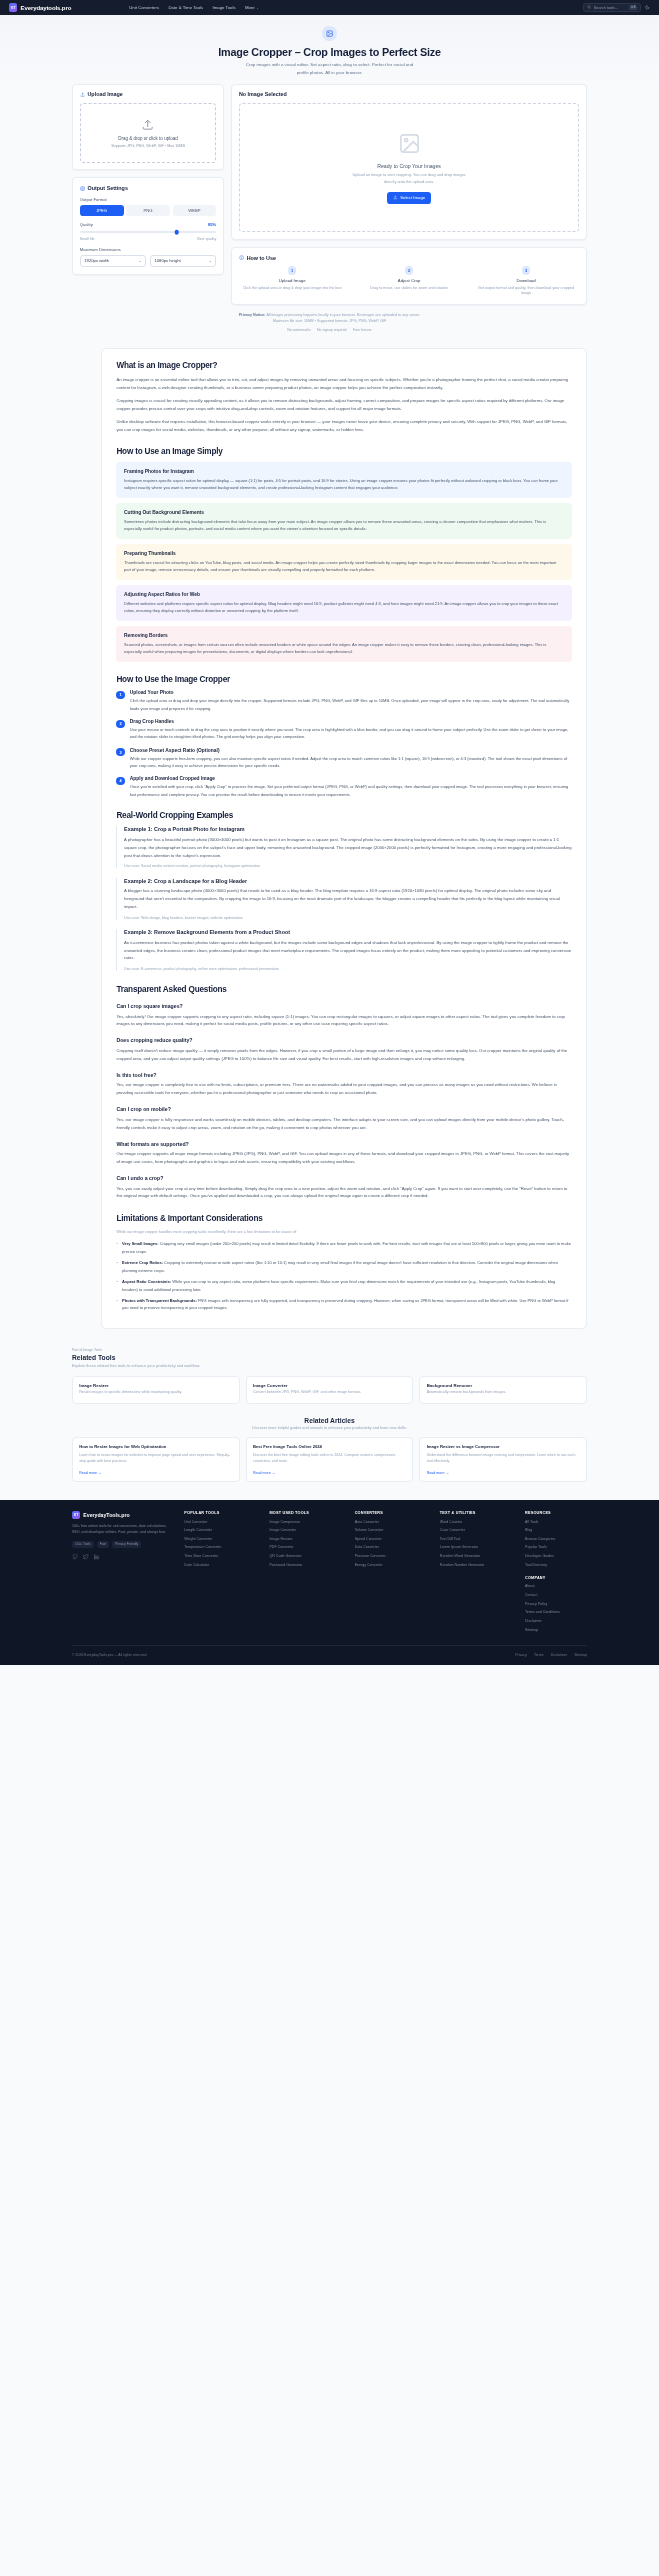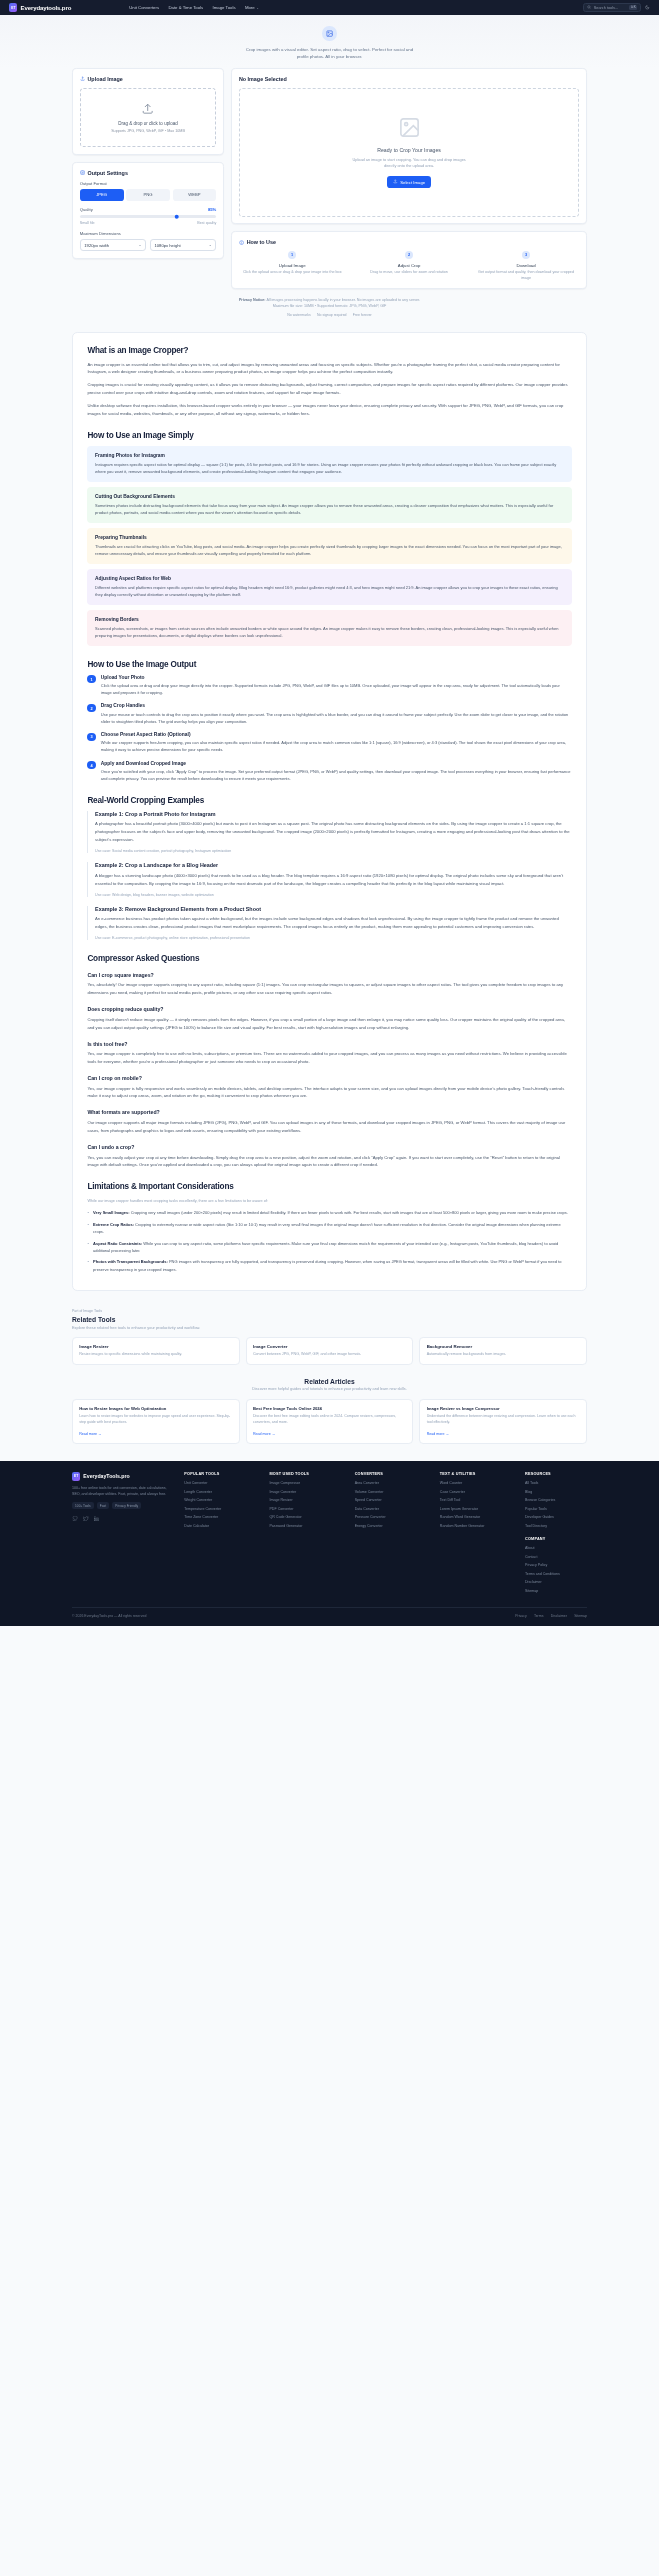--- a/index.html
+++ b/index.html
@@ -147,21 +147,21 @@
   .step .sd { font-size:3.7px;color:#94a3b8;line-height:1.55; }
 
   
   .privacy { text-align:center; padding: 7.2px 0 2.1px; }
   .privacy .pl { font-size:3.7px; color:#94a3b8; line-height:1.7; }
   .privacy .pl b { color:#64748b; }
   .privacy .plinks { margin-top: 3.6px; display:flex; gap:6.2px; justify-content:center; }
   .privacy .plinks a { font-size:3.5px; color:#94a3b8; text-decoration:none; }
 
   
-  .article { background:#fff; border:0.5px solid #e8edf4; border-radius:5.2px; padding: 12.4px 14.4px; margin-top: 6.2px; }
+  .article { background:#fff; border:0.5px solid #e8edf4; border-radius:5.2px; padding: 12.4px 14.4px; margin-top: 6.2px; margin-left: 29px; }
   .article h2 { font-size:8.2px; font-weight:700; color:#16203a; margin: 13.4px 0 6.2px; letter-spacing:-0.2px; }
   .article h2:first-child { margin-top: 0; }
   .article h3 { font-size:5.4px; font-weight:700; color:#16203a; margin: 9.3px 0 3.6px; }
   .article p { font-size:4.2px; color:#475569; line-height:1.85; margin-bottom: 5.2px; }
   .article .small { font-size:3.8px; color:#94a3b8; line-height:1.7; }
 
   .cbox { border-radius:4.1px; padding: 6.7px 7.7px; margin-bottom: 5.2px; }
   .cbox h4 { font-size:4.9px; font-weight:700; margin-bottom:3.1px; color:#16203a; }
   .cbox p { font-size:4px; line-height:1.8; color:#475569; margin:0; }
   .cbox.blue { background:#eef5ff; }
@@ -273,20 +273,21 @@
 </header>
 
 <section class="hero">
   <div class="hero-icon">
     <svg width="7.2" height="7.2" viewBox="0 0 24 24" fill="none" stroke="currentColor" stroke-width="2">
         <rect x="3" y="3" width="18" height="18" rx="2.5"></rect>
         <circle cx="8.5" cy="8.5" r="1.6"></circle>
         <path d="M21 15l-5-5L5 21"></path>
       </svg>
   </div>
+  <h1>Image Cropper – Crop Images to Perfect Size</h1>
   <p>Crop images with a visual editor. Set aspect ratio, drag to select. Perfect for social and profile photos. All in your browser.</p>
 </section>
 
 <div class="wrap">
 
   <section class="tool-area">
     <div class="tool-grid">
 
       <div>
         <div class="card">
@@ -452,21 +453,21 @@
     </div>
     <div class="cbox purple">
       <h4>Adjusting Aspect Ratios for Web</h4>
       <p>Different websites and platforms require specific aspect ratios for optimal display. Blog headers might need 16:9, product galleries might need 4:3, and hero images might need 21:9. An image cropper allows you to crop your images to these exact ratios, ensuring they display correctly without distortion or unwanted cropping by the platform itself.</p>
     </div>
     <div class="cbox rose">
       <h4>Removing Borders</h4>
       <p>Scanned photos, screenshots, or images from certain sources often include unwanted borders or white space around the edges. An image cropper makes it easy to remove these borders, creating clean, professional-looking images. This is especially useful when preparing images for presentations, documents, or digital displays where borders can look unprofessional.</p>
     </div>
 
-    <h2>How to Use the Image Output</h2>
+    <h2>How to Use the Image Cropper</h2>
     <div class="numstep">
       <div class="n">1</div>
       <div class="c">
           <h4>Upload Your Photo</h4>
       <p>Click the upload area or drag and drop your image directly into the cropper. Supported formats include JPG, PNG, WebP, and GIF files up to 10MB. Once uploaded, your image will appear in the crop area, ready for adjustment. The tool automatically loads your image and prepares it for cropping.</p>
         </div>
     </div>
     <div class="numstep">
       <div class="n">2</div>
       <div class="c">
@@ -499,21 +500,21 @@
       <h3>Example 2: Crop a Landscape for a Blog Header</h3>
       <p>A blogger has a stunning landscape photo (4000×3000 pixels) that needs to be used as a blog header. The blog template requires a 16:9 aspect ratio (1920×1080 pixels) for optimal display. The original photo includes some sky and foreground that aren't essential to the composition. By cropping the image to 16:9, focusing on the most dramatic part of the landscape, the blogger creates a compelling header that fits perfectly in the blog layout while maintaining visual impact.</p>
       <div class="tags">Use case: Web design, blog headers, banner images, website optimization</div>
     </div>
     <div class="example">
       <h3>Example 3: Remove Background Elements from a Product Shoot</h3>
       <p>An e-commerce business has product photos taken against a white background, but the images include some background edges and shadows that look unprofessional. By using the image cropper to tightly frame the product and remove the unwanted edges, the business creates clean, professional product images that meet marketplace requirements. The cropped images focus entirely on the product, making them more appealing to potential customers and improving conversion rates.</p>
       <div class="tags">Use case: E-commerce, product photography, online store optimization, professional presentation</div>
     </div>
 
-    <h2>Compressor Asked Questions</h2>
+    <h2>Transparent Asked Questions</h2>
     <div class="faq">
       <h3>Can I crop square images?</h3>
       <p>Yes, absolutely! Our image cropper supports cropping to any aspect ratio, including square (1:1) images. You can crop rectangular images to squares, or adjust square images to other aspect ratios. The tool gives you complete freedom to crop images to any dimensions you need, making it perfect for social media posts, profile pictures, or any other use case requiring specific aspect ratios.</p>
       <h3>Does cropping reduce quality?</h3>
       <p>Cropping itself doesn't reduce image quality — it simply removes pixels from the edges. However, if you crop a small portion of a large image and then enlarge it, you may notice some quality loss. Our cropper maintains the original quality of the cropped area, and you can adjust output quality settings (JPEG to 100%) to balance file size and visual quality. For best results, start with high-resolution images and crop without enlarging.</p>
       <h3>Is this tool free?</h3>
       <p>Yes, our image cropper is completely free to use with no limits, subscriptions, or premium tiers. There are no watermarks added to your cropped images, and you can process as many images as you need without restrictions. We believe in providing accessible tools for everyone, whether you're a professional photographer or just someone who needs to crop an occasional photo.</p>
       <h3>Can I crop on mobile?</h3>
       <p>Yes, our image cropper is fully responsive and works seamlessly on mobile devices, tablets, and desktop computers. The interface adapts to your screen size, and you can upload images directly from your mobile device's photo gallery. Touch-friendly controls make it easy to adjust crop areas, zoom, and rotation on the go, making it convenient to crop photos wherever you are.</p>
       <h3>What formats are supported?</h3>

